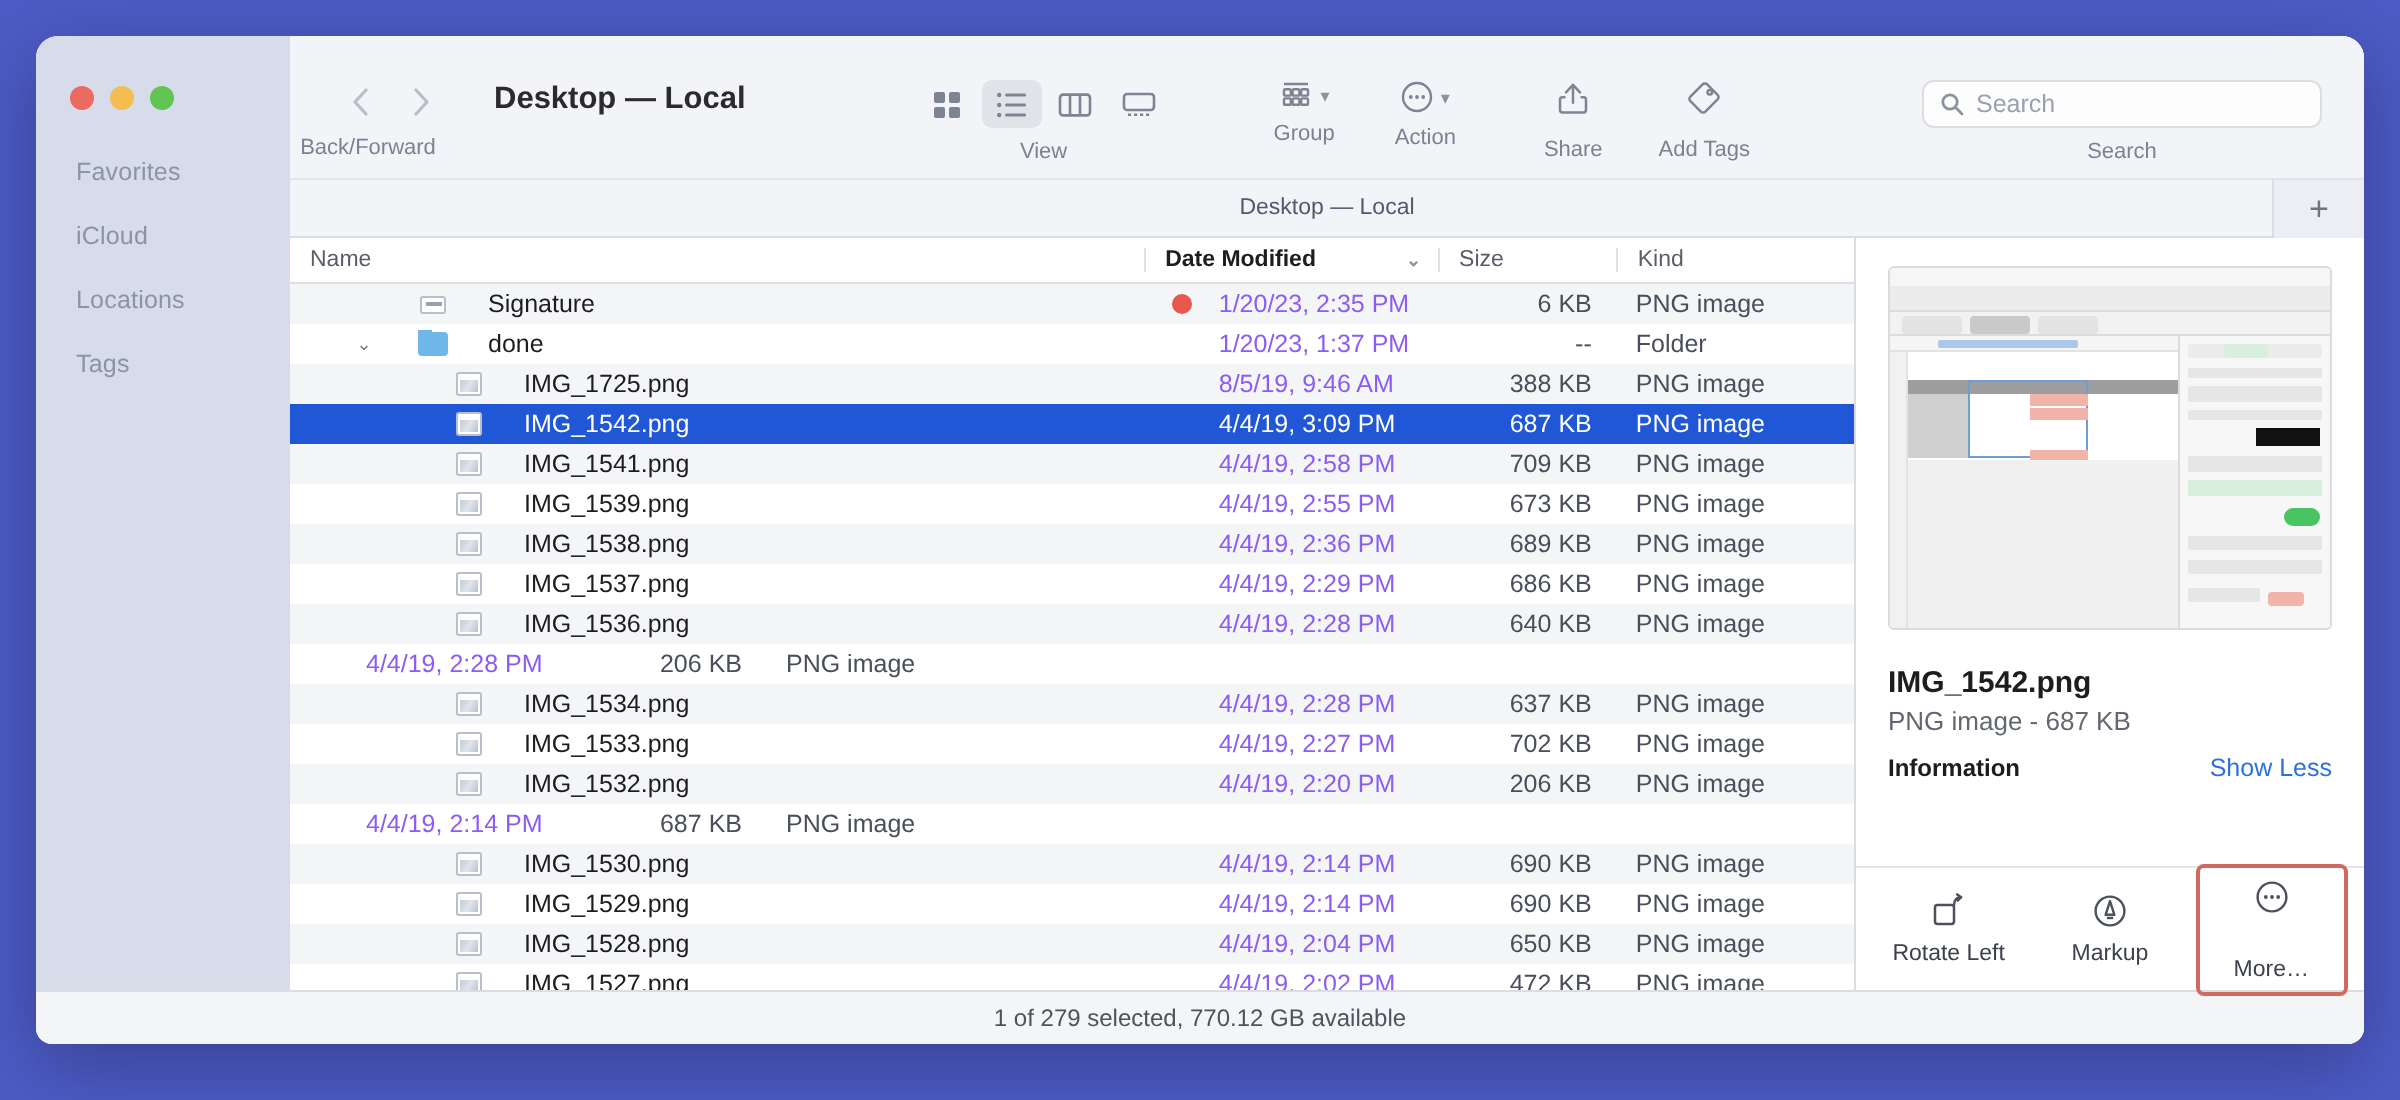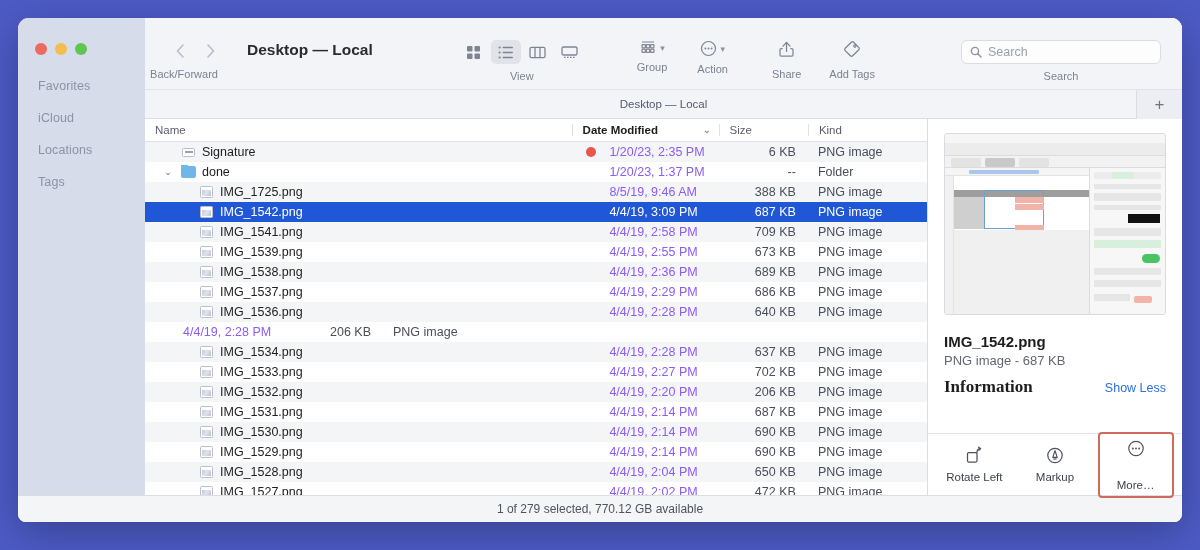--- a/index.html
+++ b/index.html
@@ -180,21 +180,21 @@
   .row {
     height: 20px;
     display: flex;
     align-items: center;
     font-size: 12.5px;
     color: #1d1d1f;
   }
   .row.alt { background: #f4f5f7; }
   .row.sel { background: #1f57d6; color: #ffffff; }
   .cell { display: flex; align-items: center; overflow: hidden; white-space: nowrap; }
-  .cell-name { width: 430px; padding-left: 10px; gap: 6px; }
+  .cell-name { width: 430px; padding-left: 10px; gap: 20px; }
   .cell-tag { width: 38px; display: flex; align-items: center; justify-content: center; }
   .cell-date { width: 110px; color: #8b5cf6; }
   .cell-size { width: 90px; justify-content: flex-end; padding-right: 12px; color: #4a4e5a; }
   .cell-kind { width: 120px; padding-left: 10px; color: #4a4e5a; }
   .row.sel .cell-date, .row.sel .cell-size, .row.sel .cell-kind { color: #ffffff; }
   .disc {
     width: 14px; font-size: 9px; color: #70747f;
     display: flex; align-items: center; justify-content: center;
   }
   .disc.blank { visibility: hidden; }
@@ -265,21 +265,21 @@
   }
   .pv-name {
     font-size: 15px; font-weight: bold; color: #1d1d1f;
     padding: 12px 16px 0;
   }
   .pv-meta { font-size: 13px; color: #63676f; padding: 3px 16px 0; }
   .pv-info-row {
     display: flex; justify-content: space-between; align-items: baseline;
     padding: 9px 16px 0;
   }
-  .pv-info-title { font-size: 17px; font-weight: bold; color: #1d1d1f; font-family: Liberation Serif, serif; }
+  .pv-info-title { font-size: 12px; font-weight: bold; color: #1d1d1f; }
   .pv-showless { font-size: 12.5px; color: #2b6fe0; }
 
   .actionbar {
     position: absolute;
     left: 0; right: 0; bottom: 0;
     height: 62px;
     background: #ffffff;
     border-top: 1px solid #e3e4e9;
     display: flex;
     align-items: center;
@@ -650,28 +650,20 @@
                     <span class="img-ic"></span>
                   </span>
                   <span>IMG_1532.png</span>
                 </div>
                 <div class="cell cell-tag"></div>
                 <div class="cell cell-date">4/4/19, 2:20 PM</div>
                 <div class="cell cell-size">206 KB</div>
                 <div class="cell cell-kind">PNG image</div>
               </div>
               <div class="row">
-                <div class="cell cell-name">
-                  <span class="indent" style="width:18px"></span>
-                  <span class="disc blank">⌄</span>
-                  <span class="ficon">
-                    <span class="img-ic"></span>
-                  </span>
-                  <span>IMG_1531.png</span>
-                </div>
                 <div class="cell cell-tag"></div>
                 <div class="cell cell-date">4/4/19, 2:14 PM</div>
                 <div class="cell cell-size">687 KB</div>
                 <div class="cell cell-kind">PNG image</div>
               </div>
               <div class="row alt">
                 <div class="cell cell-name">
                   <span class="indent" style="width:18px"></span>
                   <span class="disc blank">⌄</span>
                   <span class="ficon">

